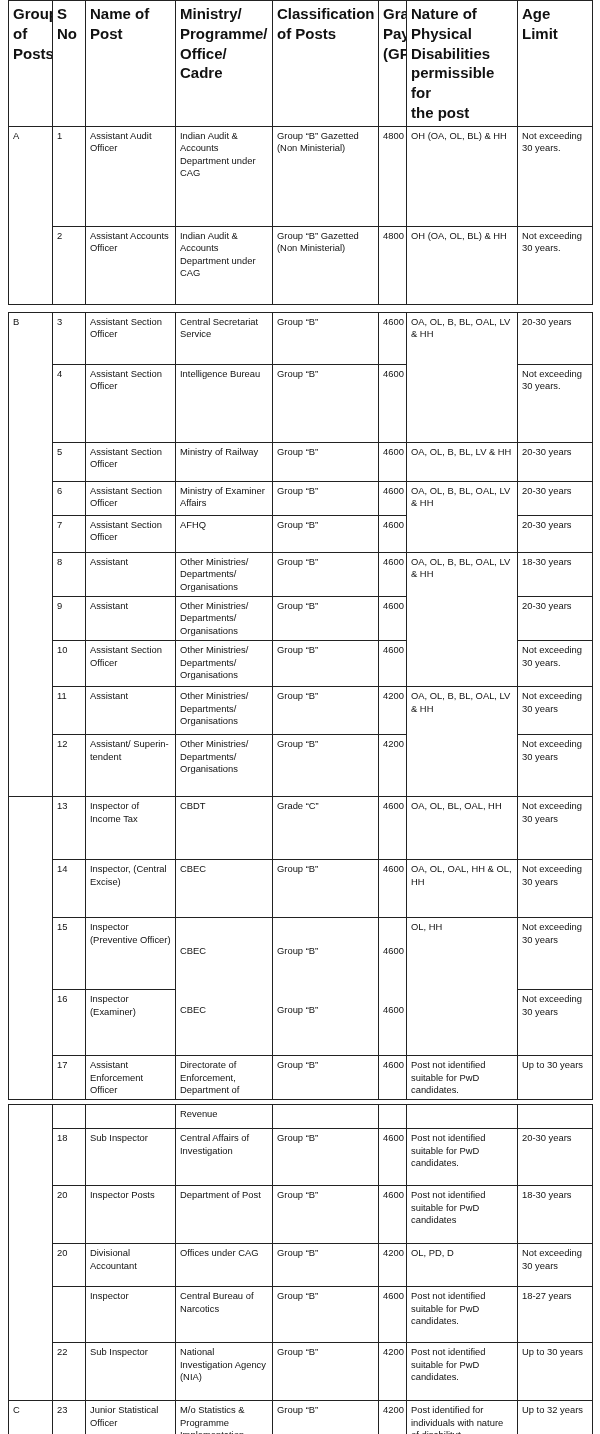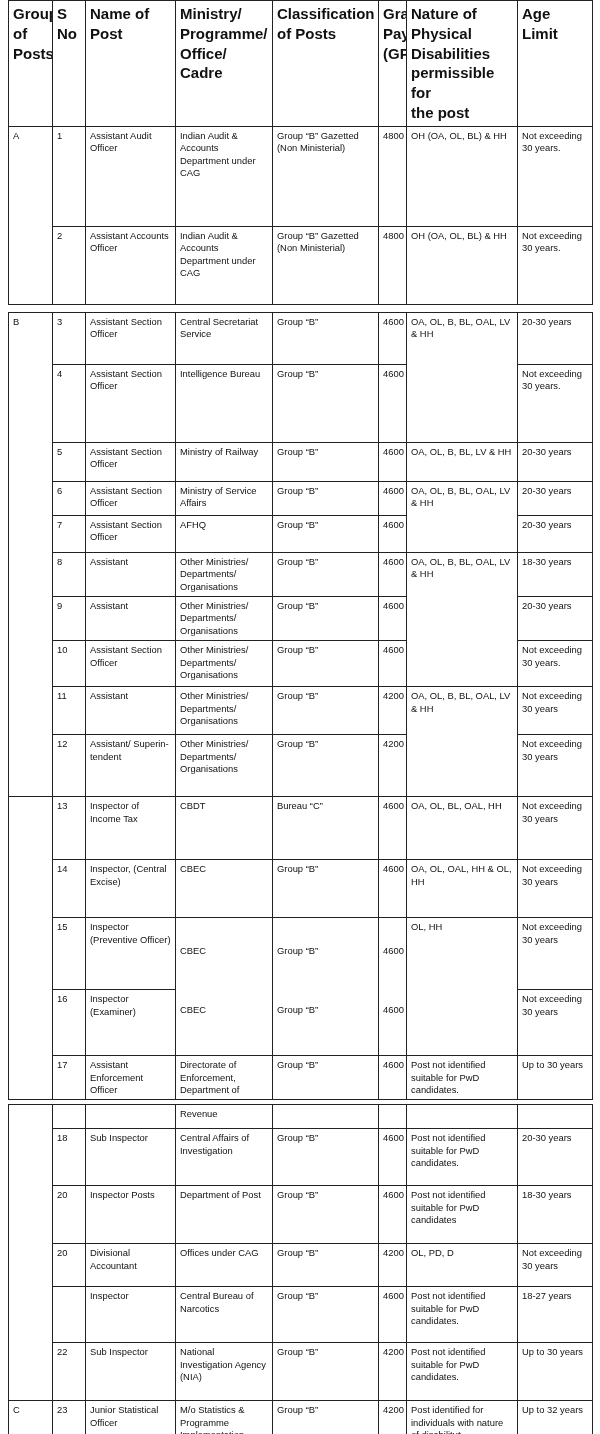--- a/index.html
+++ b/index.html
@@ -184,21 +184,21 @@
         <td>Ministry of Railway</td>
         <td>Group “B”</td>
         <td>4600</td>
         <td>OA, OL, B, BL, LV &amp; HH</td>
         <td>20-30 years</td>
       </tr>
 
       <tr style="height:34px;">
         <td class="ctr">6</td>
         <td>Assistant Section Officer</td>
-        <td>Ministry of Service Affairs</td>
+        <td>Ministry of Examiner Affairs</td>
         <td>Group “B”</td>
         <td>4600</td>
         <td class="just mid" rowspan="2">OA, OL, B, BL, OAL, LV &amp; HH</td>
         <td>20-30 years</td>
       </tr>
 
       <tr style="height:37px;">
         <td class="ctr">7</td>
         <td>Assistant Section Officer</td>
         <td>AFHQ</td>
@@ -252,21 +252,21 @@
         <td>Group “B”</td>
         <td>4200</td>
         <td>Not exceeding 30 years</td>
       </tr>
 
       <tr style="height:63px;">
         <td rowspan="5"></td>
         <td class="ctr">13</td>
         <td>Inspector of Income Tax</td>
         <td>CBDT</td>
-        <td>Bureau “C”</td>
+        <td>Grade “C”</td>
         <td>4600</td>
         <td class="just">OA, OL, BL, OAL, HH</td>
         <td>Not exceeding 30 years</td>
       </tr>
 
       <tr style="height:58px;">
         <td class="ctr">14</td>
         <td>Inspector, (Central Excise)</td>
         <td>CBEC</td>
         <td>Group “B”</td>

